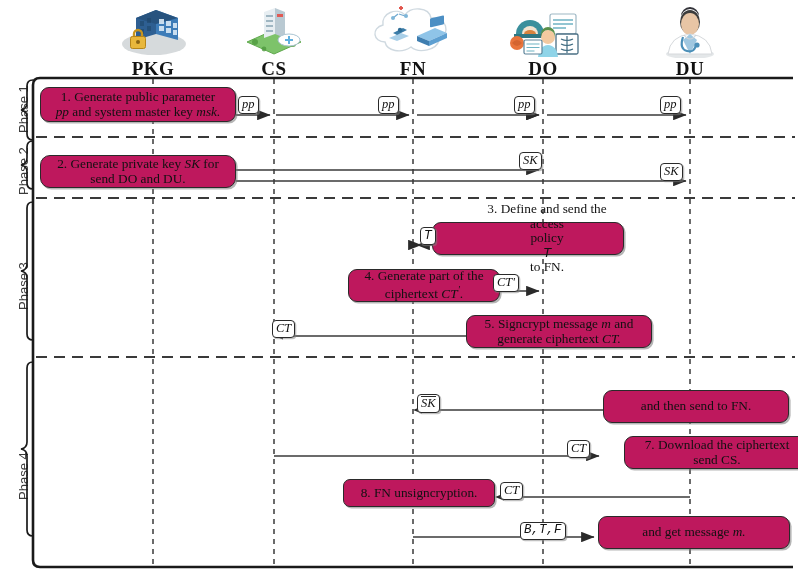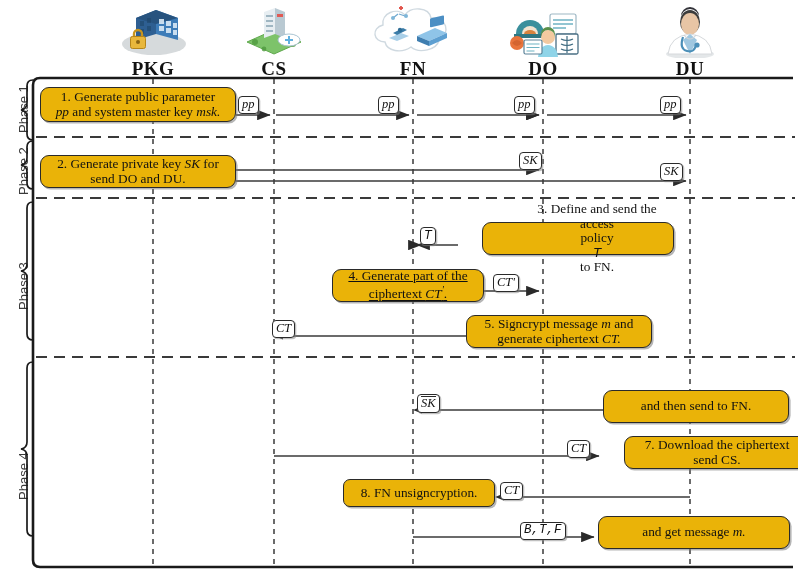--- a/index.html
+++ b/index.html
@@ -27,21 +27,21 @@
     transform-origin:left top;
     transform:rotate(-90deg);
     white-space:nowrap;
   }
 
   
   .msgbox{
     position:absolute;
     border:1.3px solid #2a2a2a;
     border-radius:9px;
-    background:#eab308;
+    background:#be185d;
     box-shadow:1.6px 1.6px 0 rgba(120,120,120,.55);
     display:flex;align-items:center;justify-content:center;
     text-align:center;
     font-size:13.3px;line-height:14.6px;
     padding:2px 5px;
     box-sizing:border-box;
     z-index:6;
   }
   .msgbox span{display:block;}
 
@@ -301,35 +301,35 @@
     </g>
   </svg>
 
   <div class="msgbox" style="left:40px;top:87px;width:196px;height:35px;">
     <div>
       <span>1. Generate public parameter</span>
       <span><i class="v">pp</i> and system master key <i class="v">msk.</i></span>
     </div>
   </div>
 
-  <div class="msgbox" style="left:40px;top:155px;width:196px;height:33px;">
+  <div class="msgbox" style="left:40px;top:155px;width:196px;height:33px;border-radius:10px;">
     <div>
       <span>2. Generate private key <i class="v">SK</i> for</span>
       <span>send DO and DU.</span>
     </div>
   </div>
 
-  <div class="msgbox" style="left:482px;top:222px;width:192px;height:33px;padding-left:43px;">
+  <div class="msgbox" style="left:432px;top:222px;width:192px;height:33px;padding-left:43px;">
     <div>
       <span>3. Define and send the access</span>
       <span>policy <span class="tt">T</span> to FN.</span>
     </div>
   </div>
 
-  <div class="msgbox" style="left:332px;top:269px;width:152px;height:33px;text-decoration:underline;">
+  <div class="msgbox" style="left:348px;top:269px;width:152px;height:33px;">
     <div>
       <span>4. Generate part of the</span>
       <span>ciphertext <i class="v">CT</i><i class="v" style="font-size:10px;vertical-align:super;">′</i>.</span>
     </div>
   </div>
 
   <div class="msgbox" style="left:466px;top:315px;width:186px;height:33px;">
     <div>
       <span>5. Signcrypt message <i class="v">m</i> and</span>
       <span>generate ciphertext <i class="v">CT.</i></span>

